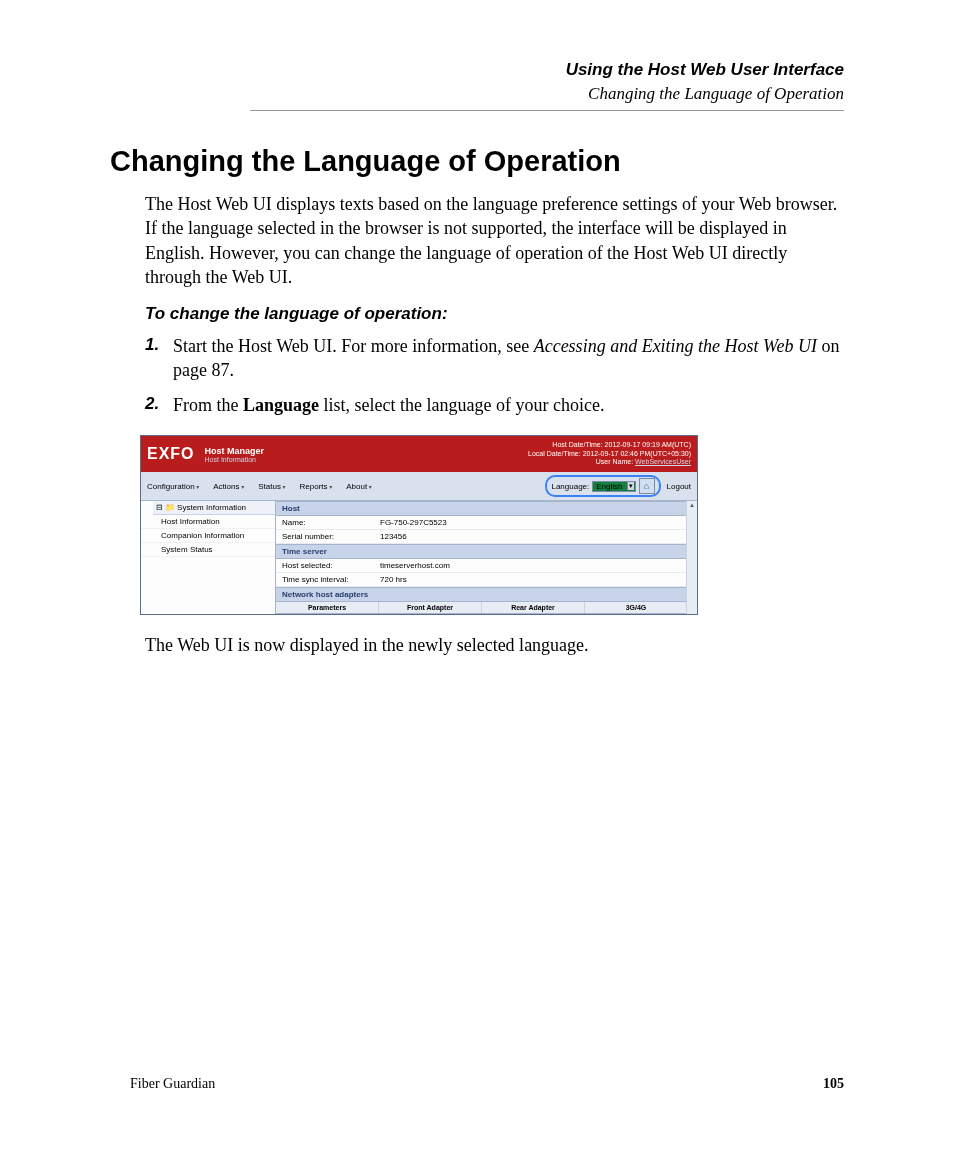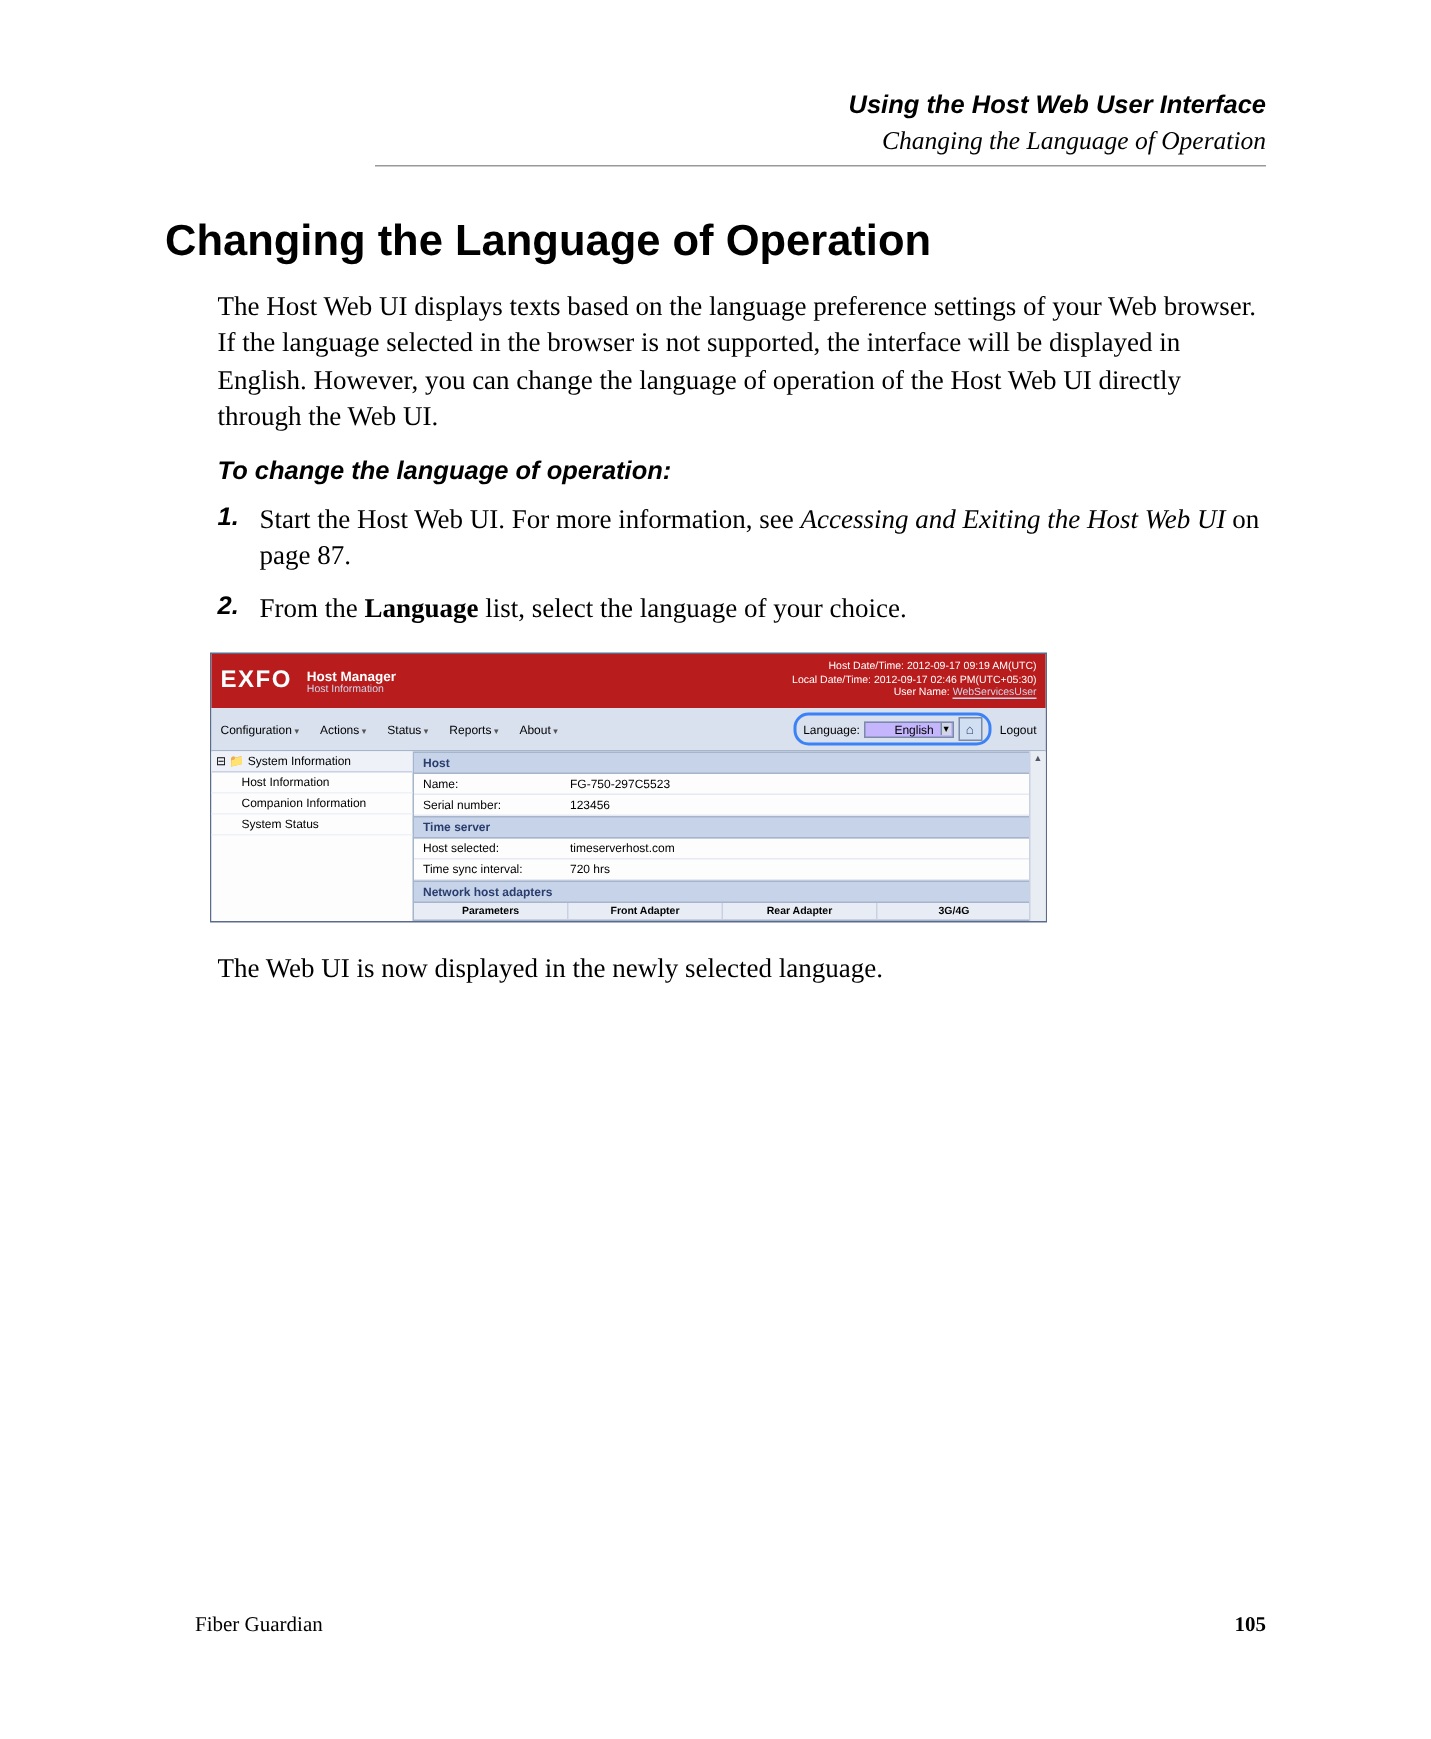--- a/index.html
+++ b/index.html
@@ -129,23 +129,23 @@
   .lang-box {
     border: 2px solid #3b82f6;
     border-radius: 10px;
     padding: 1px 4px;
     display: inline-flex;
     align-items: center;
     gap: 3px;
   }
   .lang-select {
     border: 1px solid #7a8aa8;
-    background: #c4b5fd;
+    background: #15803d;
     font-size: 8px;
-    padding: 0 12px 0 19px;
+    padding: 0 12px 0 3px;
     position: relative;
   }
   .lang-select::after {
     content: "▾";
     position: absolute;
     right: 1px; top: 0;
     background: #d0d8e6;
     border-left: 1px solid #7a8aa8;
     padding: 0 1px;
     font-size: 7px;
@@ -163,20 +163,21 @@
   .shot-tree {
     width: 134px;
     border-right: 1px solid #a6b4cc;
     background: #fdfdfd;
     min-height: 98px;
   }
   .shot-tree .root {
     background: #eef2f8;
     border-bottom: 1px solid #c9d2e2;
     padding: 2px 3px;
+    margin-left: 12px;
   }
   .shot-tree .root::before { content: "⊟ 📁 "; font-size: 8px; }
   .shot-tree .leaf {
     padding: 2px 3px 2px 20px;
     border-bottom: 1px solid #eef2f8;
   }
   .shot-content { flex: 1; background: #fdfdfd; position: relative; }
   .shot-scrollbar {
     position: absolute; right: 0; top: 0; bottom: 0; width: 10px;
     background: #e8ecf3; border-left: 1px solid #c9d2e2;

